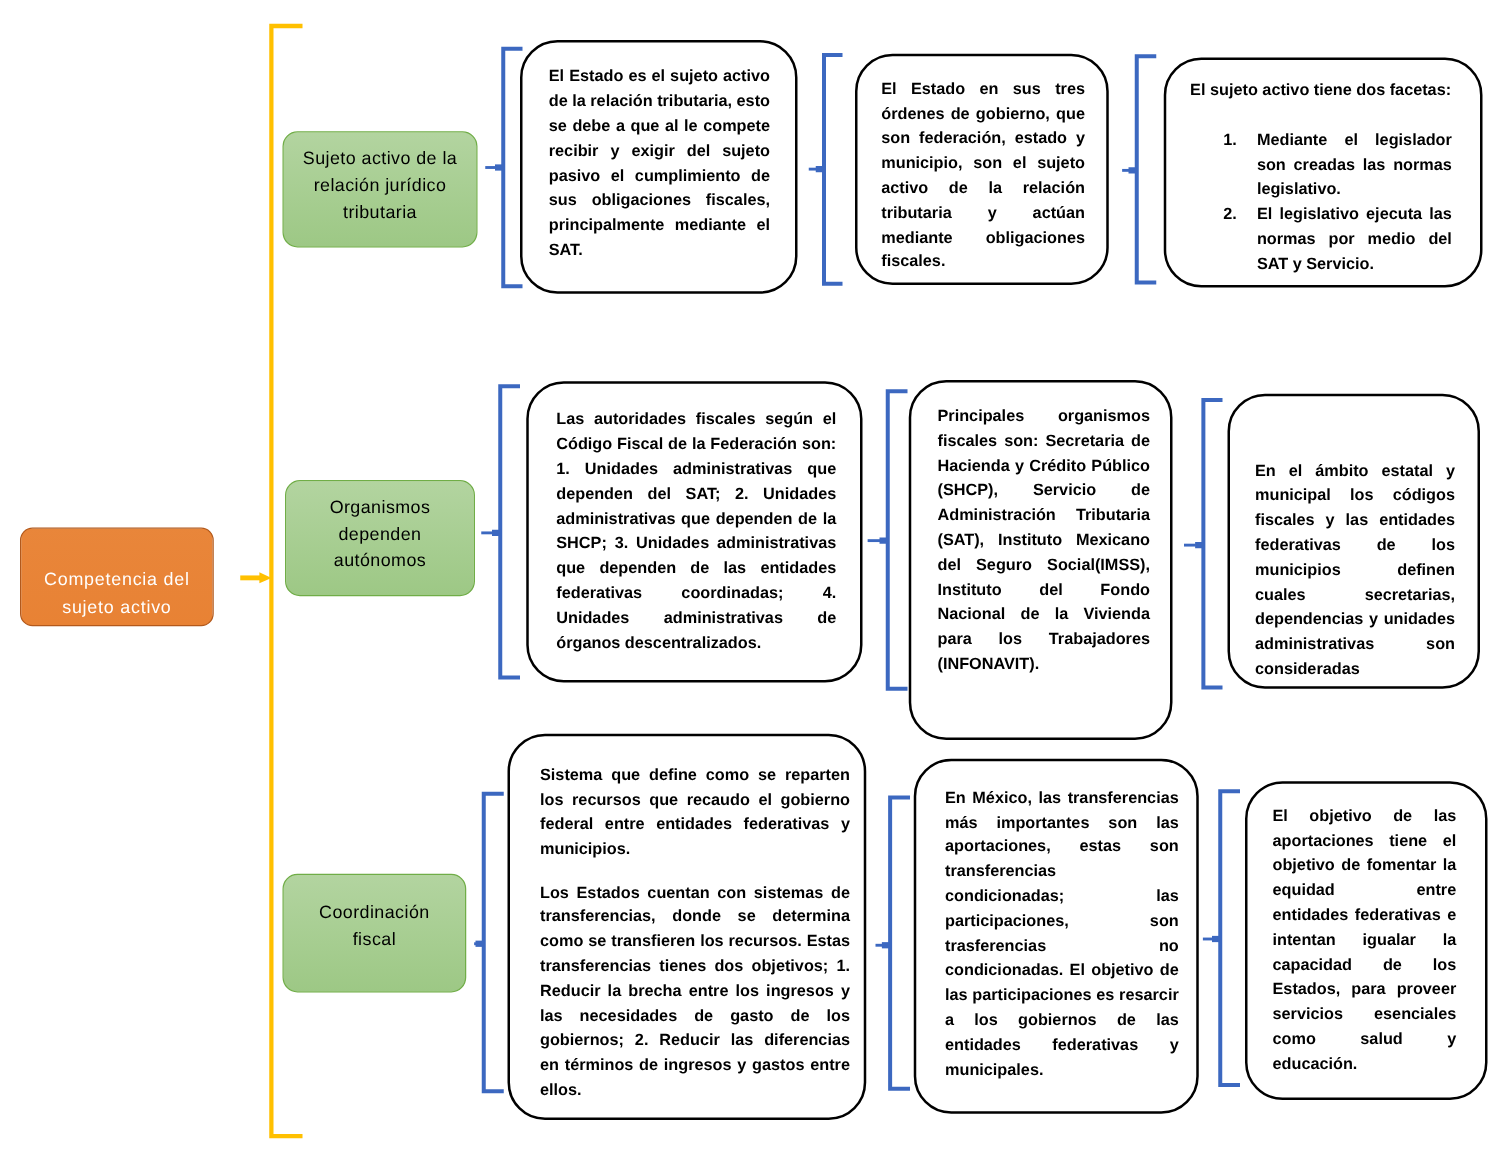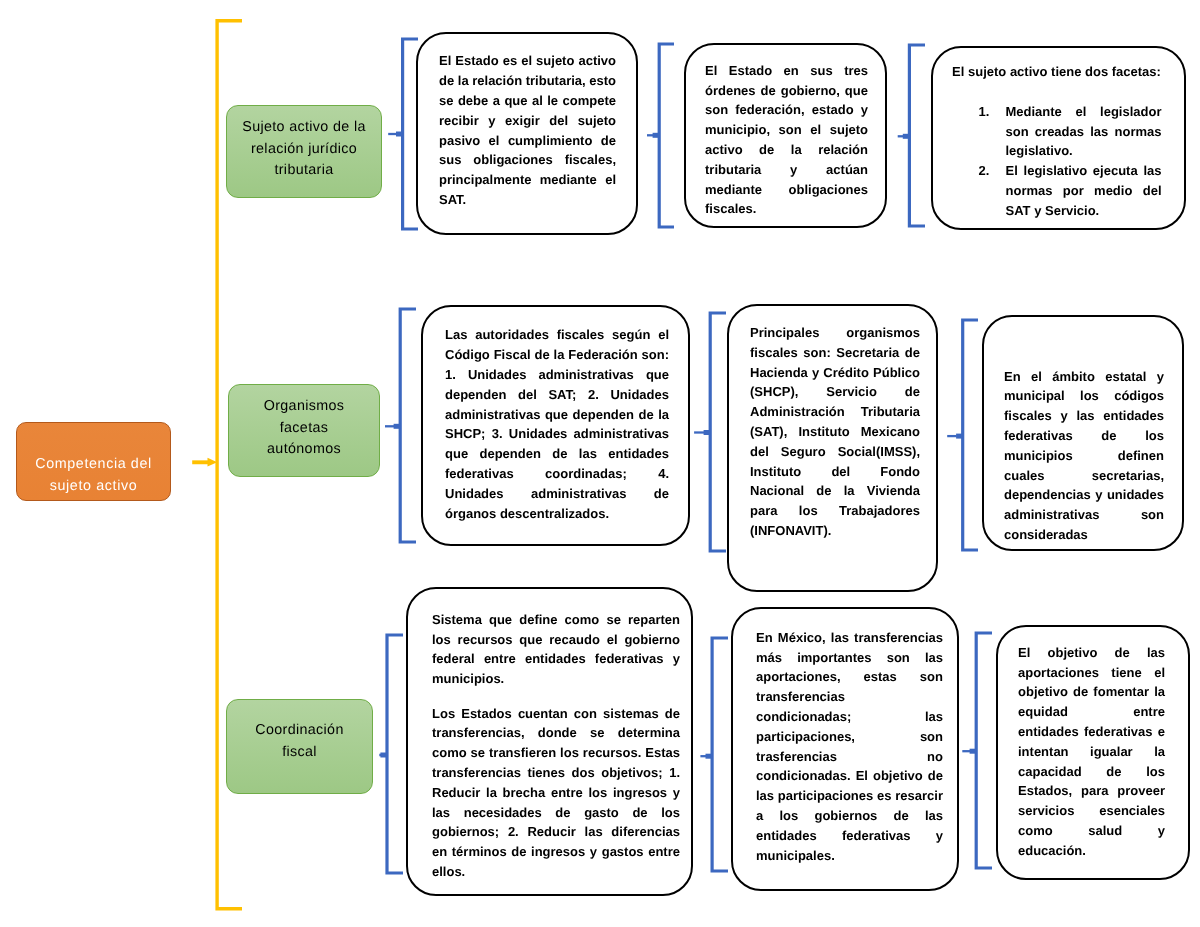--- a/index.html
+++ b/index.html
@@ -107,21 +107,21 @@
         </li>
         <li>
           <span class="num">2.</span>
           <span class="txt">El legislativo ejecuta las normas por medio del SAT y Servicio.</span>
         </li>
       </ol>
     </div>
   </div>
 
   <div class="node branch" style="left:228px;top:384px;width:152px;height:93px;">
-    <div class="nodetxt" style="width:110px">Organismos facetas autónomos</div>
+    <div class="nodetxt" style="width:110px">Organismos dependen autónomos</div>
   </div>
 
   <div class="card" style="left:421px;top:305px;width:269px;height:241px;">
     <div class="body" style="left:22px;top:18.4px;width:224px;">
       <p>Las autoridades fiscales según el Código Fiscal de la Federación son: 1. Unidades administrativas que dependen del SAT; 2. Unidades administrativas que dependen de la SHCP; 3. Unidades administrativas que dependen de las entidades federativas coordinadas; 4. Unidades administrativas de órganos descentralizados.</p>
     </div>
   </div>
 
   <div class="card" style="left:727px;top:304px;width:211px;height:288px;">
     <div class="body" style="left:21px;top:17.1px;width:170px;">

